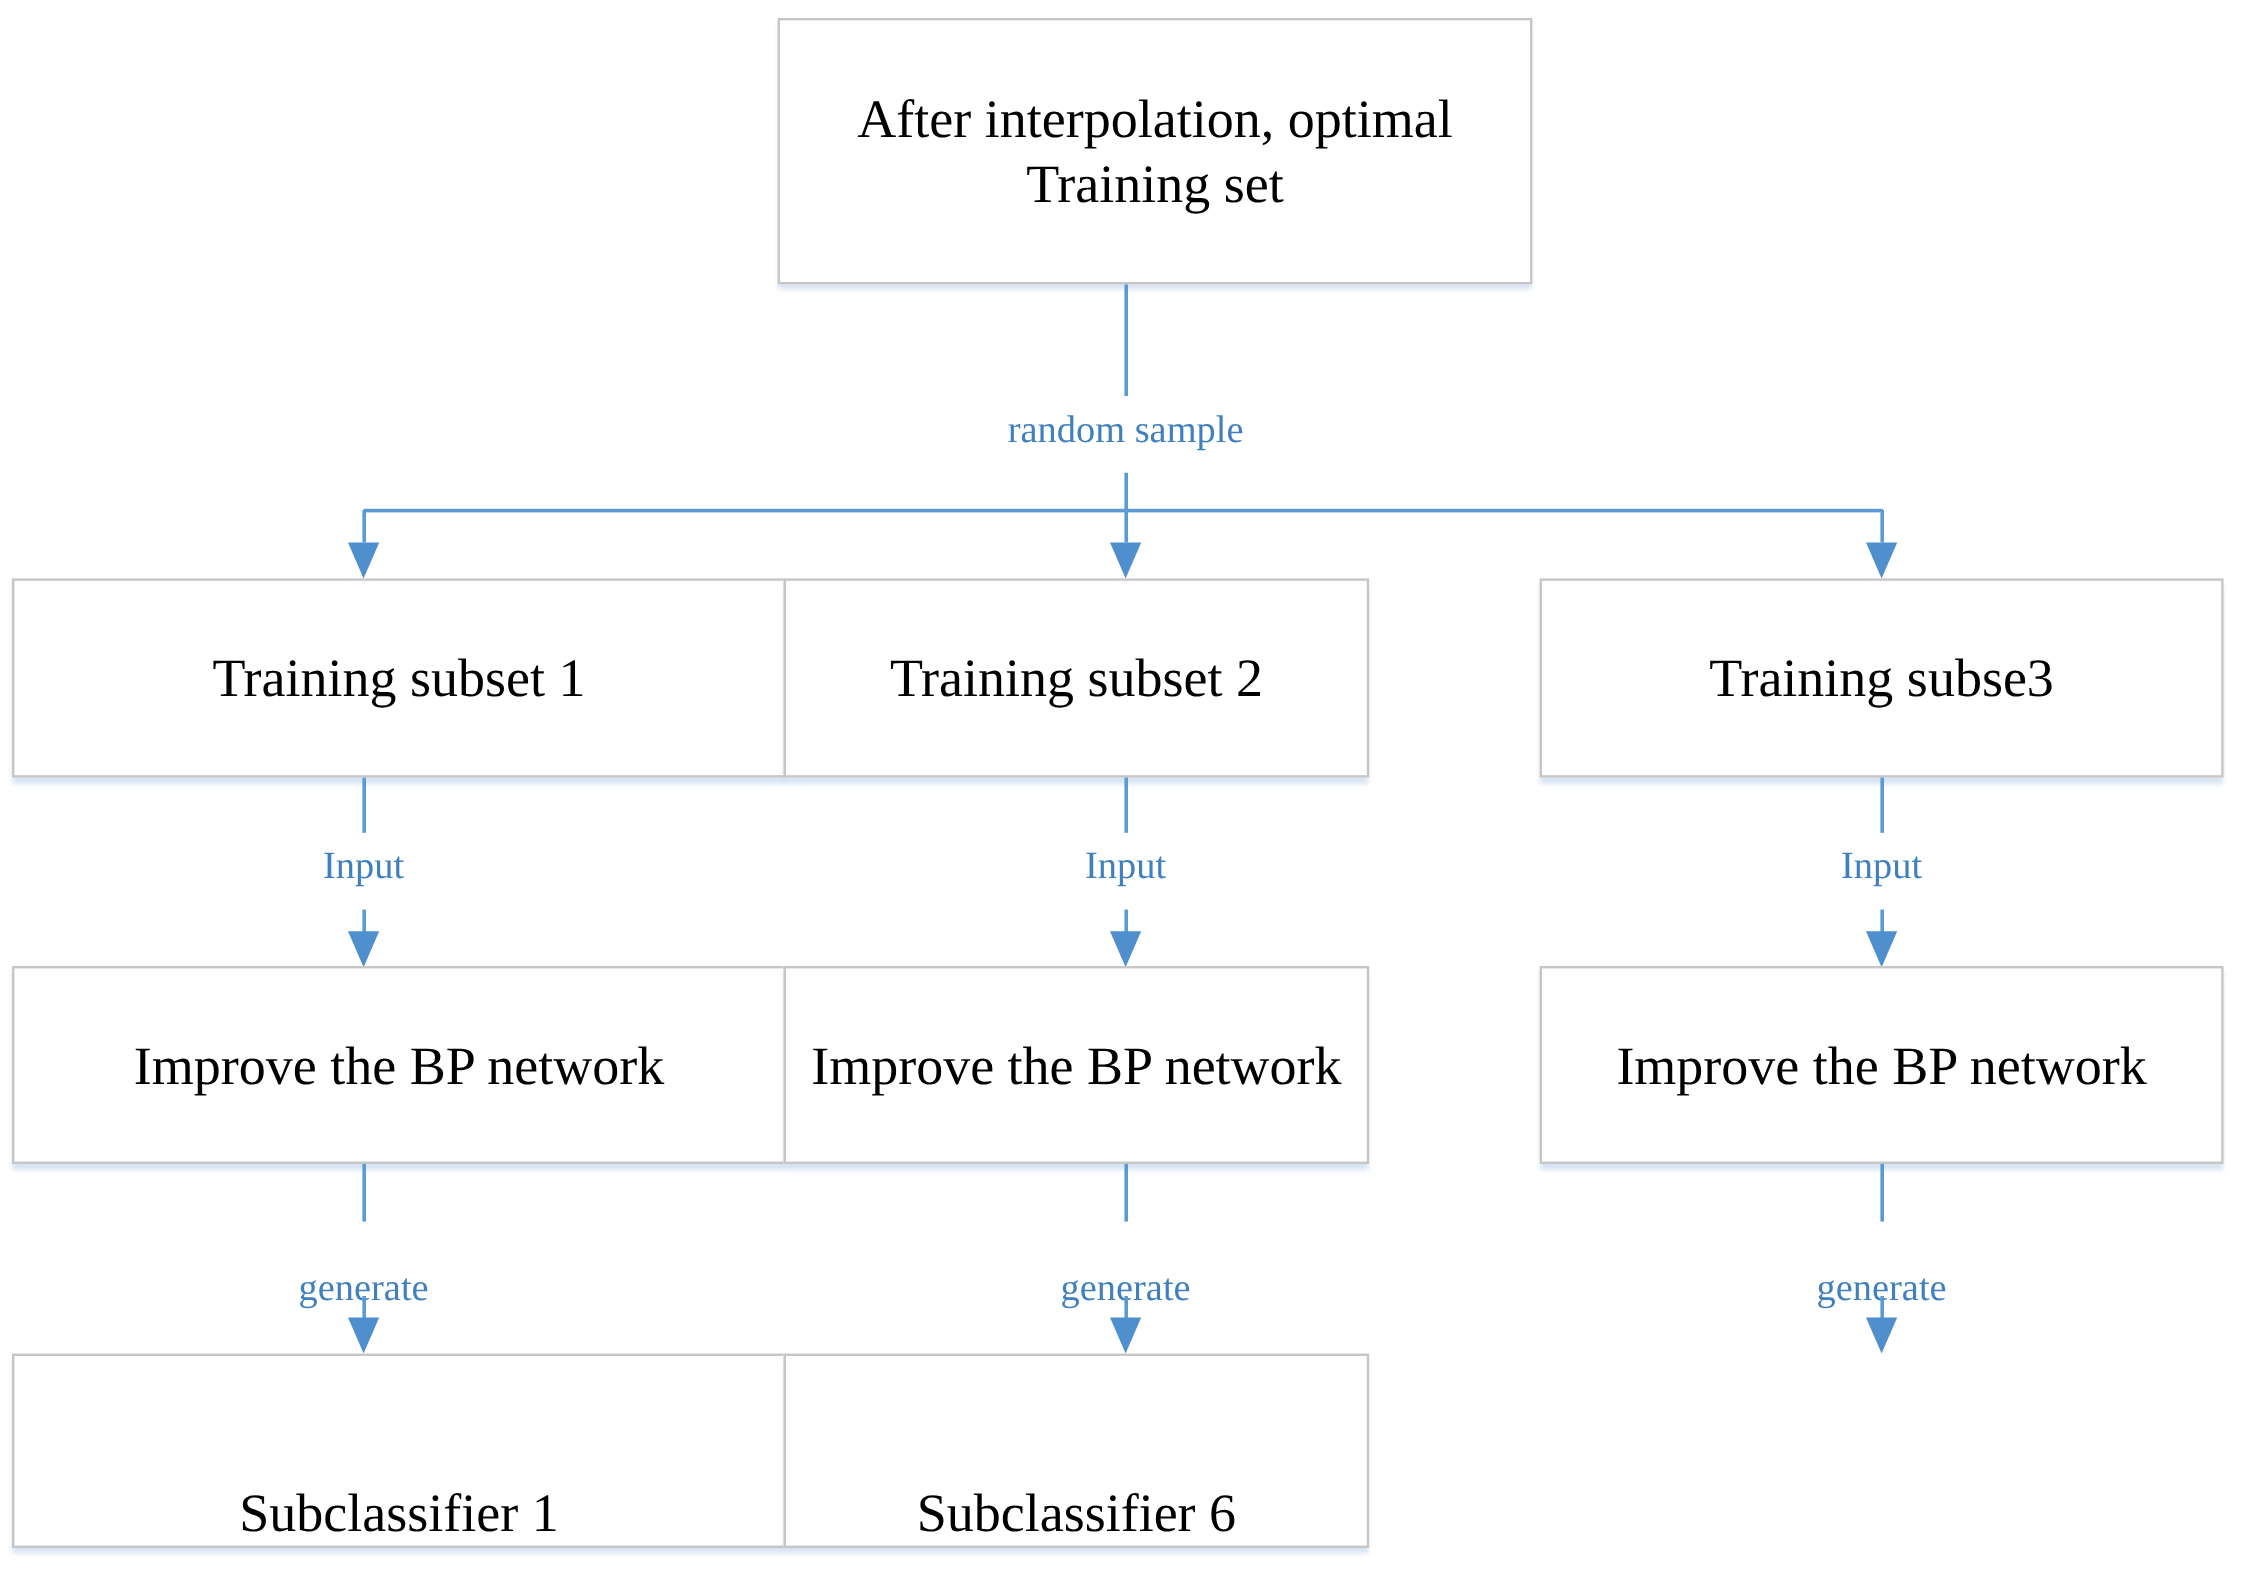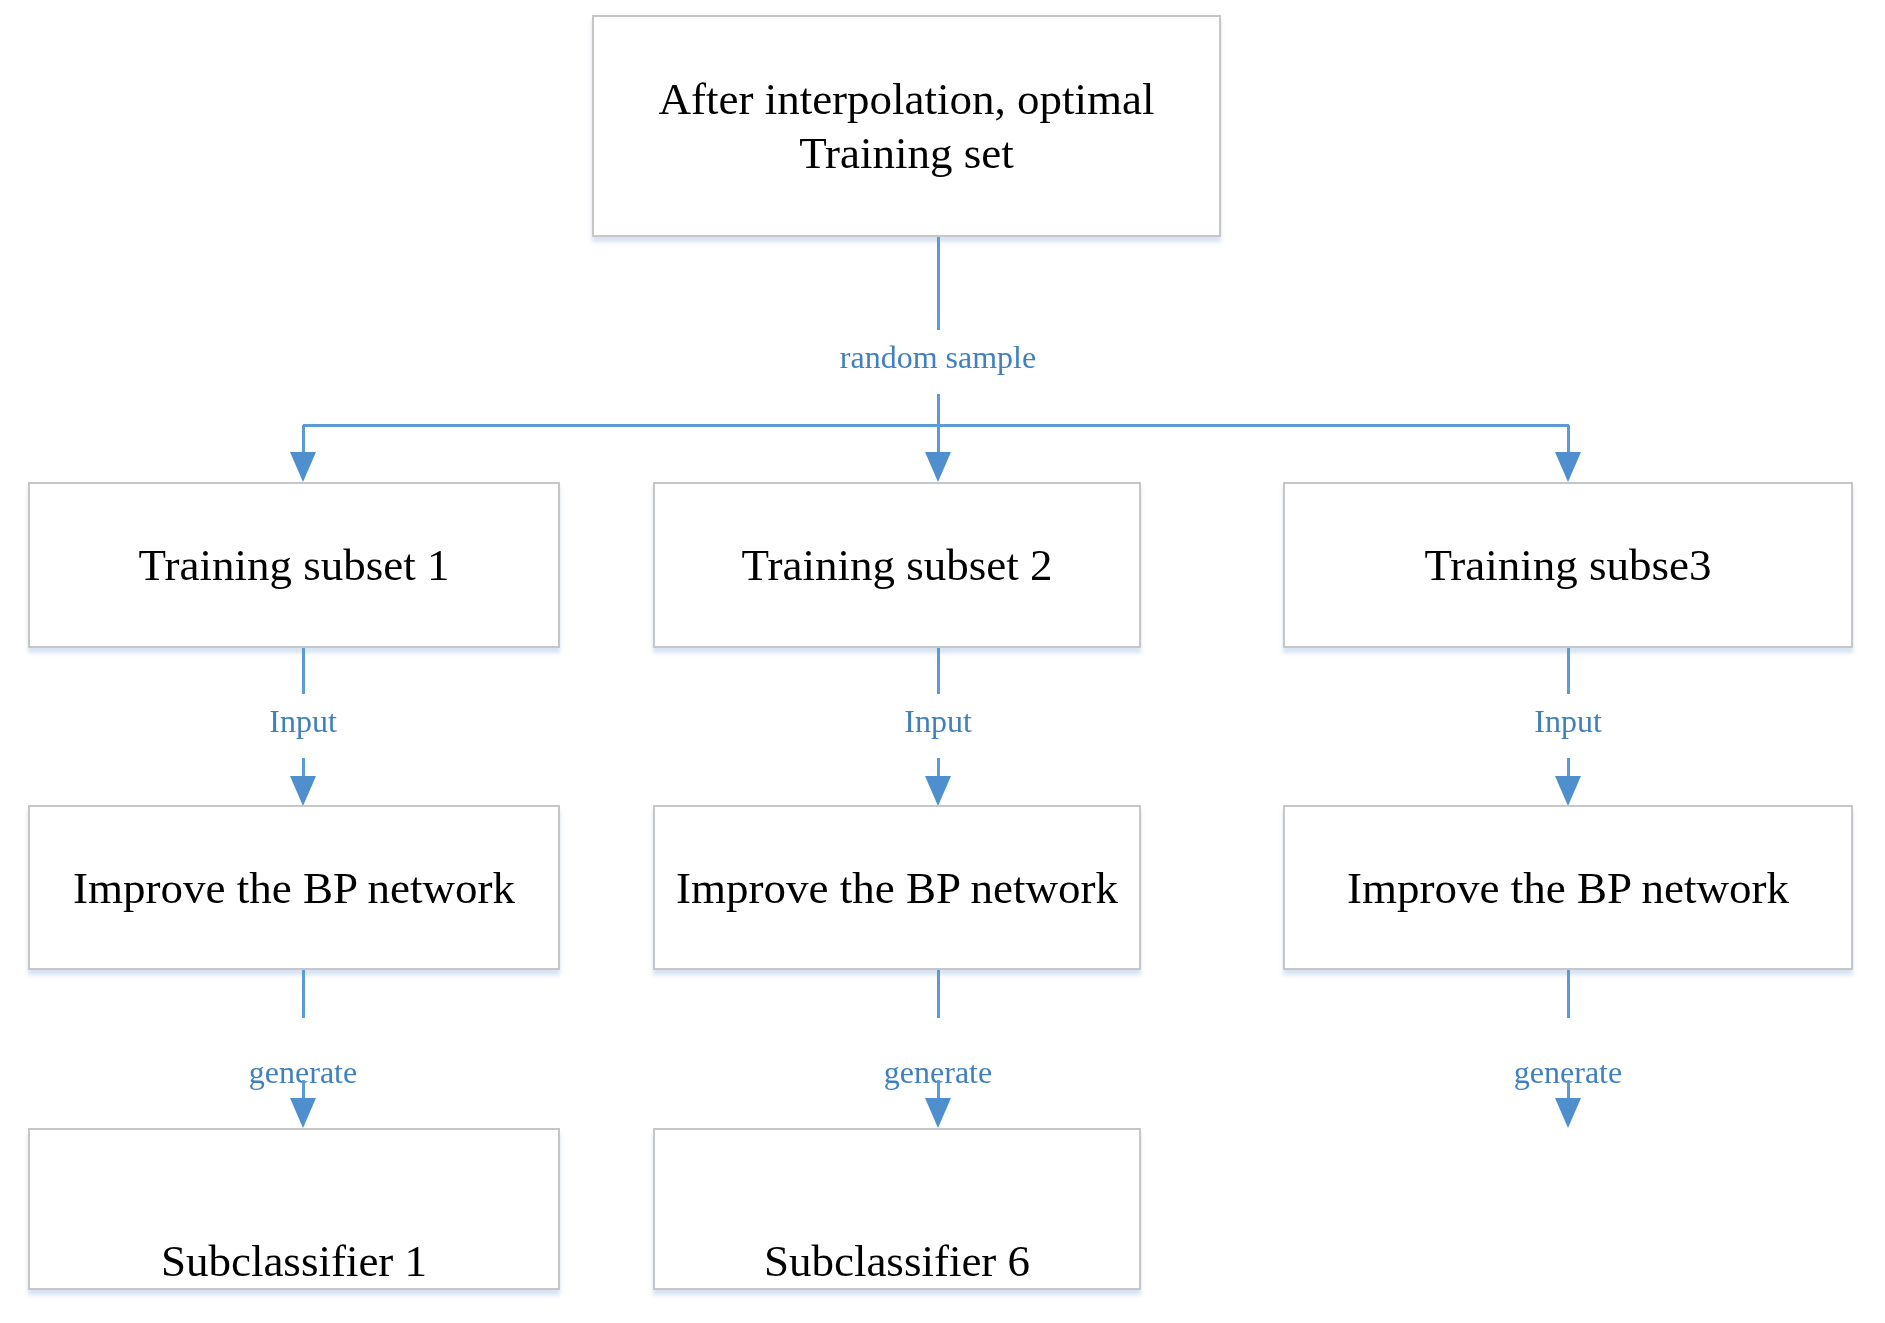--- a/index.html
+++ b/index.html
@@ -16,25 +16,25 @@
     box-sizing:border-box;
     background:#ffffff;
     border:2px solid #c6c6c6;
     box-shadow:0 5px 4px rgba(140,175,220,0.35);
     display:flex;align-items:center;justify-content:center;
     text-align:center;
     color:#000000;
     font-size:45px;
     line-height:54px;
   }
-  .node-root{left:592px;top:15px;width:629px;height:222px;flex-direction:column;justify-content:center;}
+  .node-root{left:648px;top:15px;width:629px;height:222px;flex-direction:column;justify-content:center;}
   .r-subset{top:482px;height:166px;}
   .r-network{top:805px;height:165px;}
   .r-classifier{top:1128px;height:162px;align-items:flex-end;}
-  .c1box{left:28px;width:532px;}
+  .c1box{left:10px;width:645px;}
   .c2box{left:653px;width:488px;}
   .c3box{left:1283px;width:570px;}
   .col1{--cx:303px;}
   .col2{--cx:938px;}
   .col3{--cx:1568px;}
   
   .vline{
     position:absolute;width:3px;background:#5b9bd5;
     left:calc(var(--cx) - 1.5px);
   }

